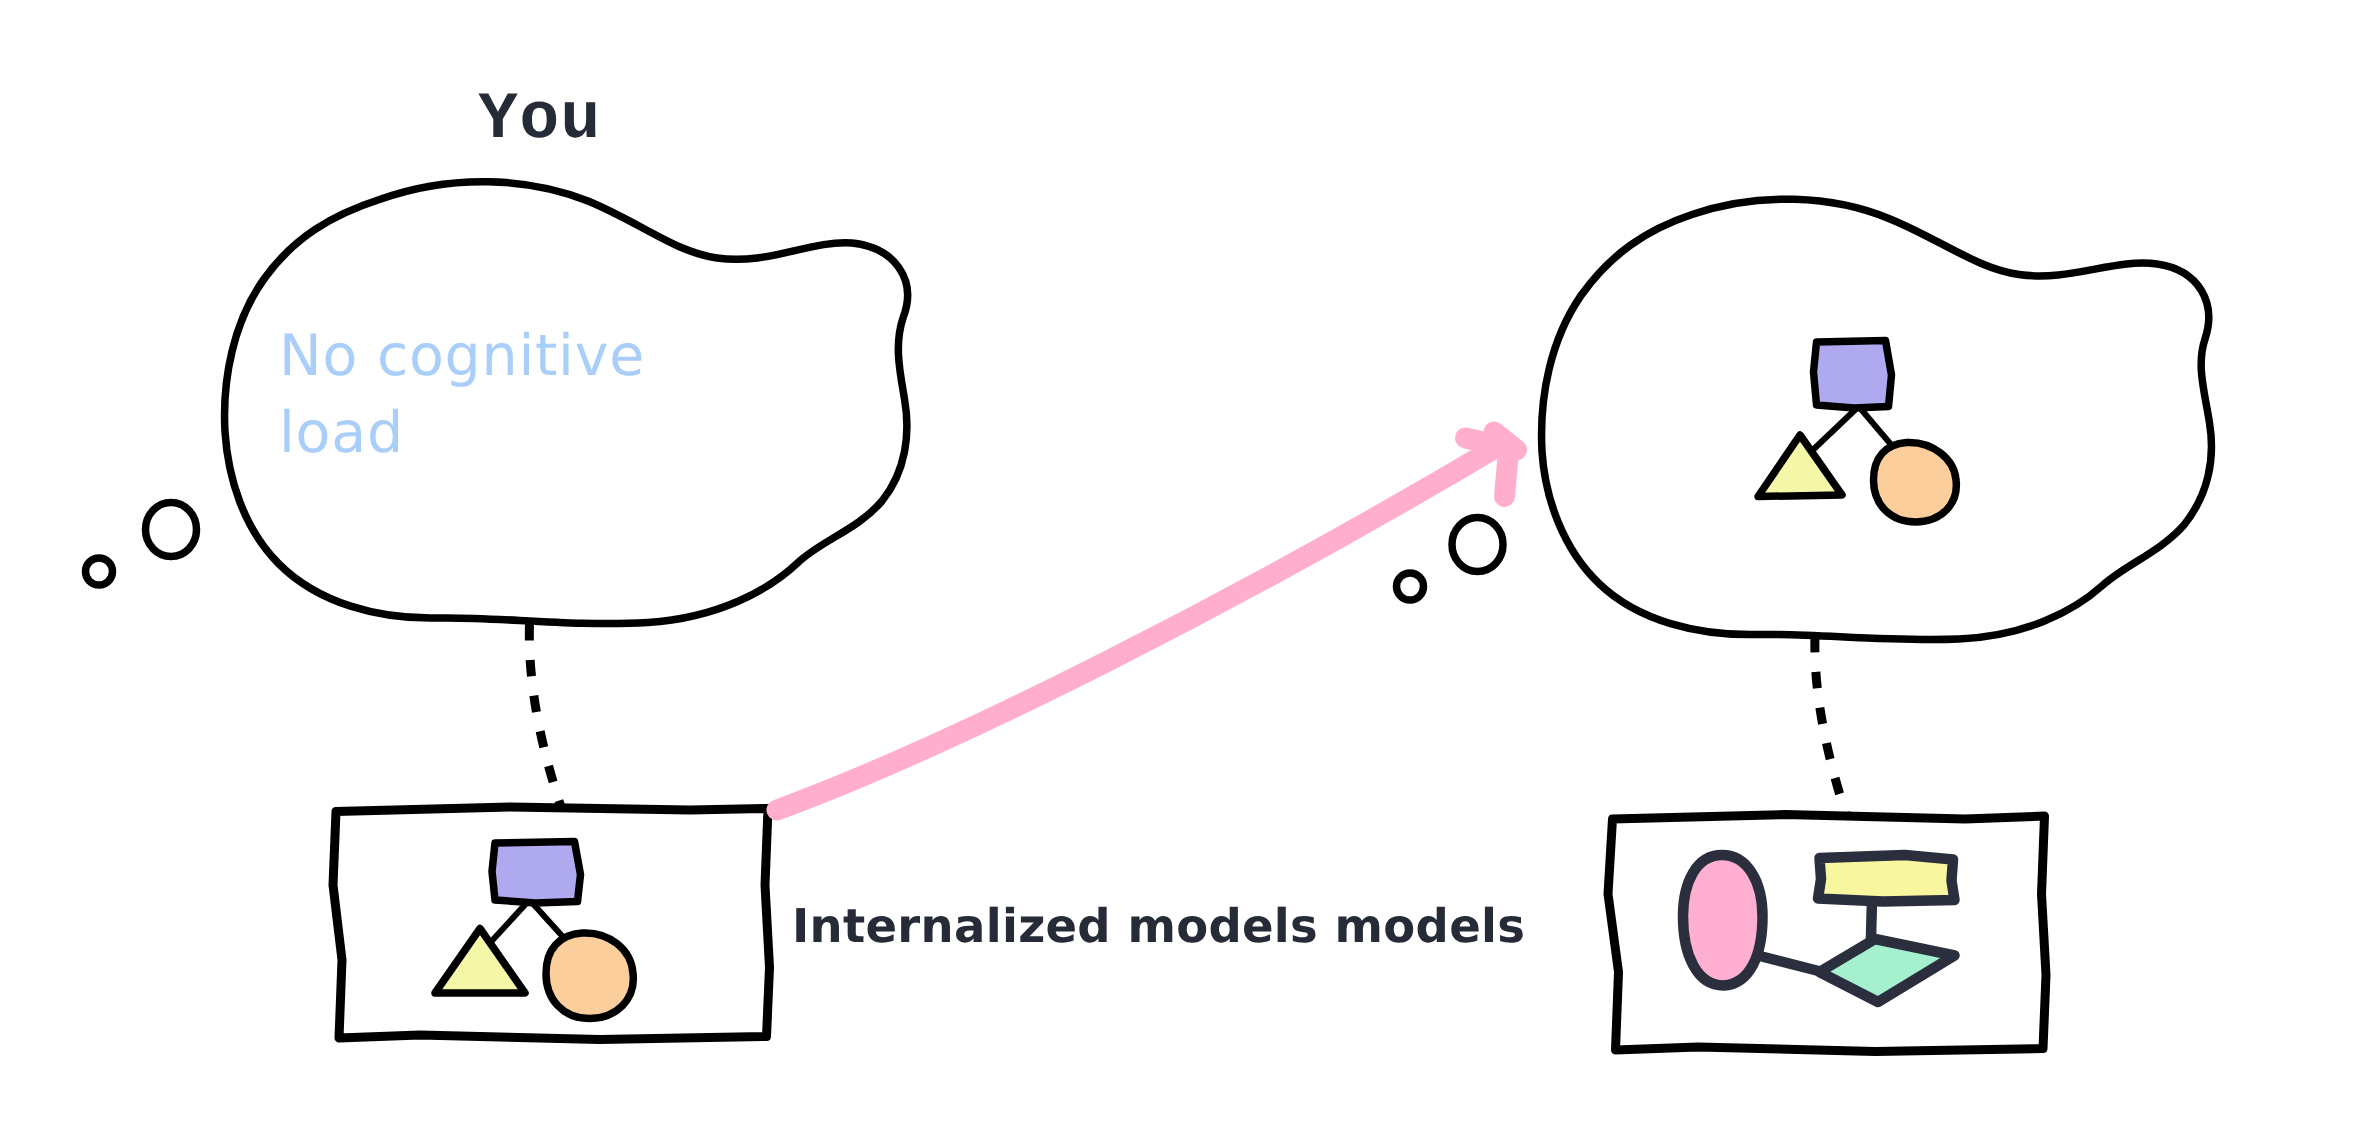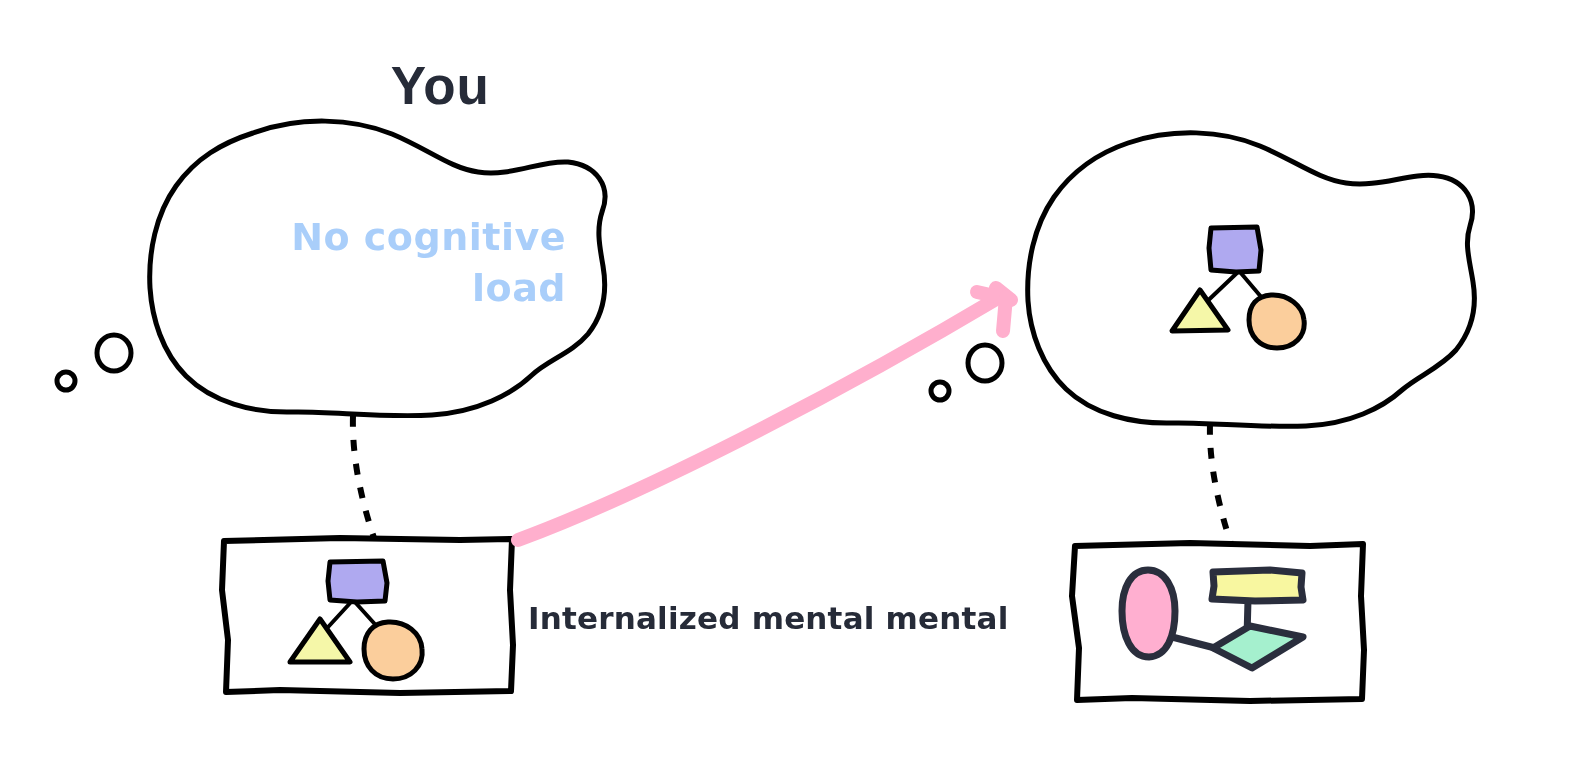--- a/index.html
+++ b/index.html
@@ -21,46 +21,46 @@
     height: 762px;
   }
   .stage svg {
     position: absolute;
     left: 0; top: 0;
     width: 1579px;
     height: 762px;
   }
   .hand-title {
     position: absolute;
-    font-family: Liberation Sans, sans-serif;
+    font-family: Liberation Mono, monospace;
     font-weight: bold;
-    font-size: 53px;
+    font-size: 44px;
     letter-spacing: 1px;
     color: #262B38;
     white-space: nowrap;
-    text-align: right;
+    text-align: center;
   }
   #title-you {
     left: 230px;
     top: 55px;
     width: 260px;
   }
   #title-newdev {
     left: 1050px;
     top: 55px;
     width: 420px;
   }
   .bubble-text {
     position: absolute;
     font-family: "DejaVu Sans", sans-serif;
-    font-weight: bold;
+    font-weight: normal;
     font-size: 38px;
     line-height: 1.35;
     color: #A9CEFA;
-    text-align: right;
+    text-align: left;
     white-space: pre-line;
     letter-spacing: 0.5px;
   }
   #no-cognitive-load {
     left: 186px;
     top: 212px;
     width: 380px;
   }
   .caption {
     position: absolute;
@@ -176,15 +176,15 @@
     </g>
 
   </svg>
 
   <div class="hand-title" id="title-you">You</div>
 
 
   <div class="bubble-text" id="no-cognitive-load">No cognitive
 load</div>
 
-  <div class="caption" id="internalized-caption">Internalized mental mental</div>
+  <div class="caption" id="internalized-caption">Internalized models models</div>
 
 </div>
 
 </body></html>

